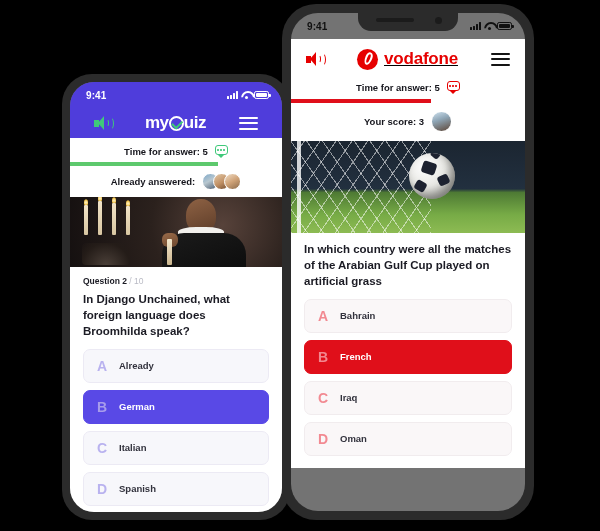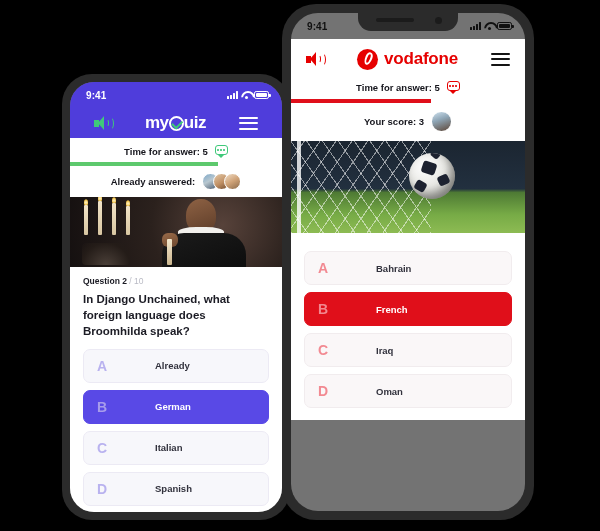--- a/index.html
+++ b/index.html
@@ -48,21 +48,21 @@
   .batt { width:15px; height:8px; border:1.3px solid currentColor; border-radius:2.2px; position:relative; padding:1px; }
   .batt::after{ content:""; position:absolute; right:-3px; top:2.2px; width:1.6px; height:3px;
     background: currentColor; border-radius:0 1px 1px 0; }
   .batt span{ display:block; height:100%; background: currentColor; border-radius:1px; }
 
   .sb-dark { color:#111; } .sb-light { color:#ffffff; }
 
   
   .appbar { display:flex; align-items:center; justify-content:space-between; }
   .appbar.purple { background:#4f3ddb; height: 30px; padding: 0 24px; }
-  .appbar.white  { background:#ffffff; height: 40px; padding: 0 15px; }
+  .appbar.white  { background:#ffffff; height: 40px; padding: 0 15px; text-decoration: underline; }
 
   .speaker-icon { width:18px; height:14px; position:relative; flex:0 0 auto; }
   .speaker-icon .body { position:absolute; left:0; top:3.5px; width:5px; height:7px; background:currentColor; }
   .speaker-icon .cone { position:absolute; left:4px; top:0; width:0; height:0;
       border-top:7px solid transparent; border-bottom:7px solid transparent; border-right:6px solid currentColor; }
   .speaker-icon .w1, .speaker-icon .w2 { position:absolute; border:1.4px solid currentColor;
       border-radius:50%; border-color: transparent currentColor transparent transparent; }
   .speaker-icon .w1 { left:10px; top:3px; width:5px; height:8px; }
   .speaker-icon .w2 { left:12.5px; top:0.5px; width:7px; height:13px; }
 
@@ -152,21 +152,21 @@
   .qblock { padding: 9px 13px 0 13px; background:#fff; }
   .qcount { font-size:8.5px; font-weight:bold; color:#1b1b24; margin-bottom:6px; }
   .qcount .of { color:#b9bac4; font-weight:normal; }
   .qtext { font-size:11.5px; font-weight:bold; color:#1b1b24; line-height:1.38; }
 
   
   .options { padding: 9px 13px 12px 13px; background:#fff; display:flex; flex-direction:column; gap:7px; }
   .opt { display:flex; align-items:center; gap:11px; border-radius:7px; padding: 0 13px;
          height: 34px; background:#f7f7fb; border:1px solid #eceaf4; }
   .opt .letter { font-size:14px; font-weight:bold; width:11px; }
-  .opt .txt { font-size:9.5px; font-weight:bold;margin-left:36px; }
+  .opt .txt { font-size:9.5px; font-weight:bold; }
   
   .opt.p .letter { color:#b9b2ef; } .opt.p .txt { color:#32323d; }
   .opt.p.sel { background:#5949e6; border-color:#5949e6; }
   .opt.p.sel .letter { color:#a79ceb; } .opt.p.sel .txt { color:#ffffff; }
   
   .opt.r { background:#faf7f8; border-color:#f1ecee; }
   .opt.r .letter { color:#f28a92; } .opt.r .txt { color:#32323d; }
   .opt.r.sel { background:#e00f1a; border-color:#e00f1a; }
   .opt.r.sel .letter { color:#f2878f; } .opt.r.sel .txt { color:#ffffff; }
 </style>
@@ -365,20 +365,21 @@
           <span class="ball">
             <span class="p p1"></span>
               <span class="p p2"></span>
               <span class="p p3"></span>
               <span class="p p4"></span>
           </span>
         </div>
       </div>
 
       <div class="qblock">
+        <div class="qtext">In which country were all the matches of the Arabian Gulf Cup played on artificial grass</div>
       </div>
 
       <div class="options">
         <div class="opt r">
           <span class="letter">A</span>
           <span class="txt">Bahrain</span>
         </div>
         <div class="opt r sel">
           <span class="letter">B</span>
           <span class="txt">French</span>

